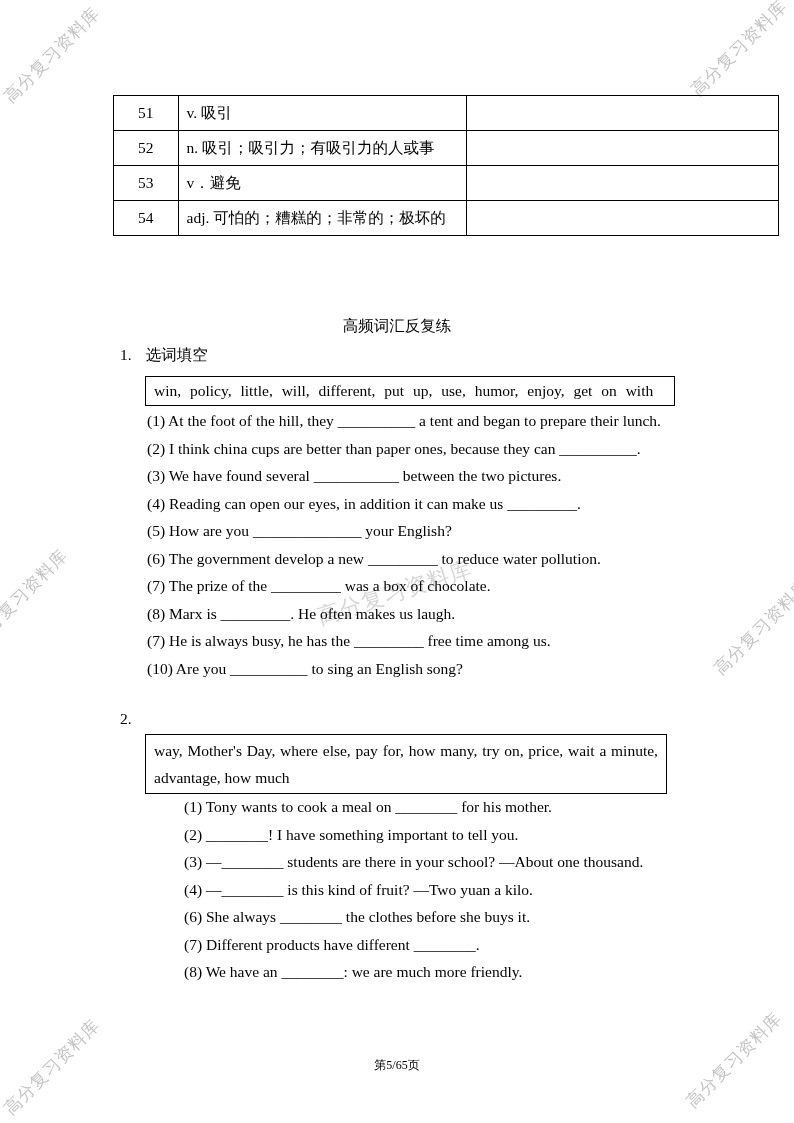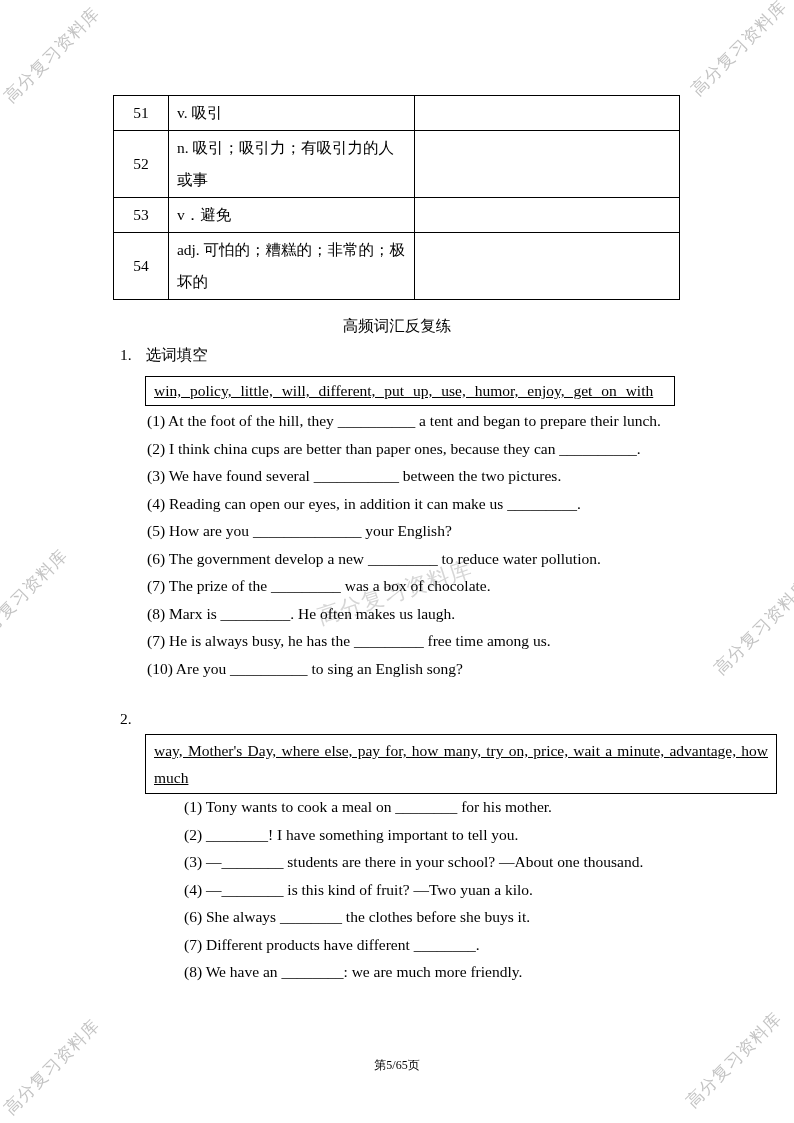--- a/index.html
+++ b/index.html
@@ -30,21 +30,21 @@
   .wm.center {
     font-size: 22px;
     color: #d6d6d6;
     transform: translate(-50%, -50%) rotate(-18deg);
   }
   
   .vocab-table {
     position: absolute;
     left: 113px;
     top: 95px;
-    width: 567px;
+    width: 666px;
     border-collapse: collapse;
     font-size: 15.5px;
     z-index: 1;
   }
   .vocab-table td {
     border: 1px solid #000;
     line-height: 32px;
     padding: 1px 8px;
     vertical-align: middle;
   }
@@ -75,34 +75,33 @@
     font-size: 15.5px;
     z-index: 1;
   }
   
   .word-bank {
     position: absolute;
     border: 1px solid #000;
     font-size: 15.5px;
     background: transparent;
     z-index: 1;
-    text-decoration: underline;
   }
   .word-bank.bank1 {
     left: 145px;
     top: 376px;
     width: 530px;
     padding: 3px 8px;
     line-height: 22px;
     word-spacing: 5px;
   }
   .word-bank.bank2 {
     left: 145px;
     top: 734px;
-    width: 632px;
+    width: 522px;
     padding: 2px 8px;
     line-height: 27px;
     text-align: justify;
   }
   
   .items {
     position: absolute;
     width: 529px;
     font-size: 15.5px;
     line-height: 27.5px;

